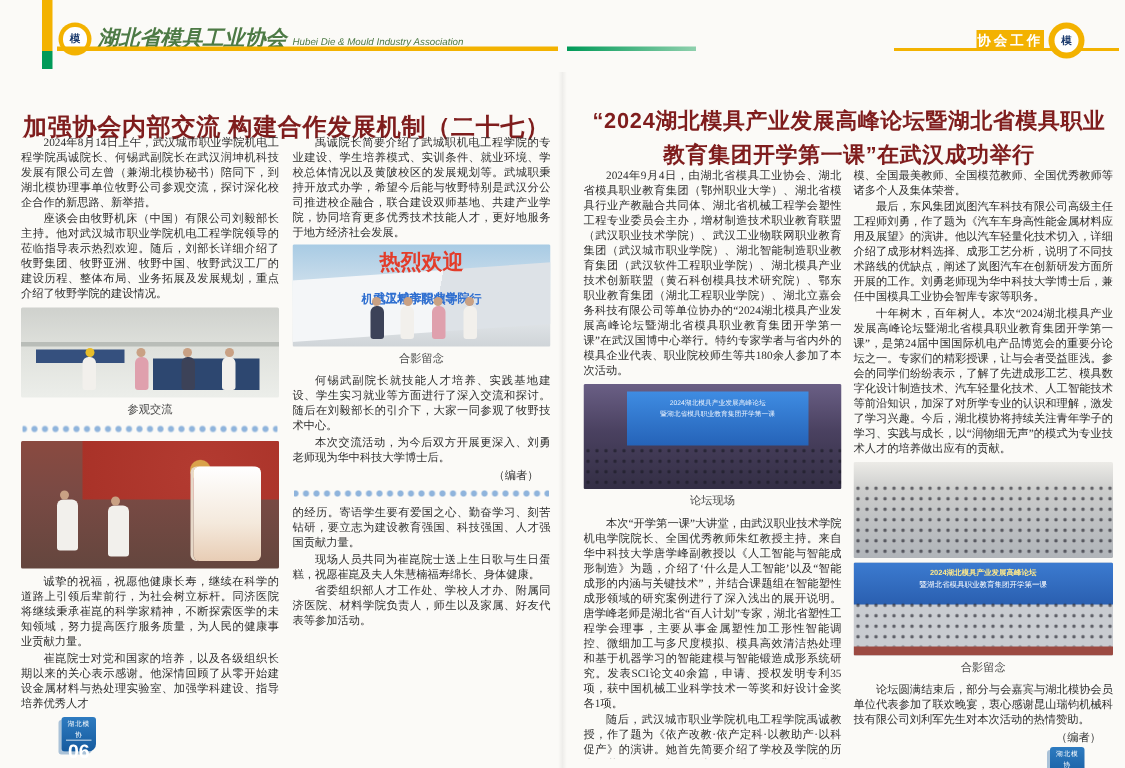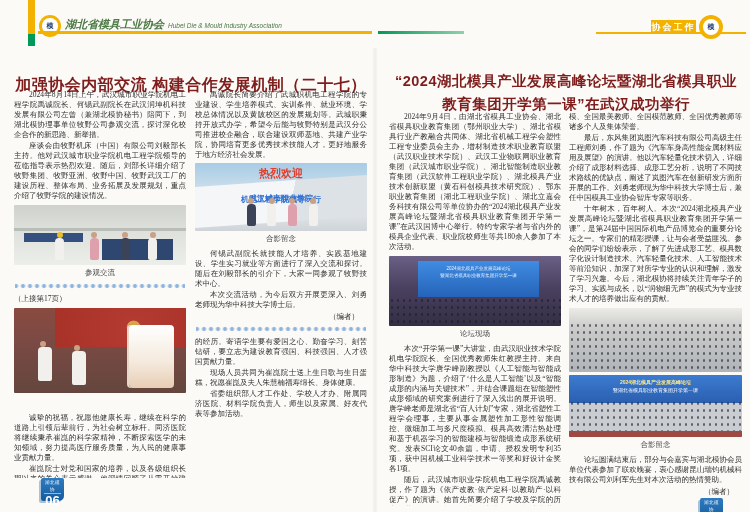--- a/index.html
+++ b/index.html
@@ -7,21 +7,21 @@
           font-family:"Liberation Serif",serif;}
   
   .bar-yellow{position:absolute;left:28px;top:0;width:7px;height:34px;background:#f3b200;}
   .bar-green{position:absolute;left:28px;top:34px;width:7px;height:12px;background:#009a58;}
   .logo{position:absolute;border-radius:50%;background:#f3b200;display:flex;align-items:center;justify-content:center;}
   .logo-left{left:39px;top:15px;width:22px;height:22px;}
   .logo-right{left:699px;top:15px;width:24px;height:24px;}
   .logo-core{width:70%;height:70%;border-radius:50%;background:#fff;display:flex;align-items:center;justify-content:center;
              color:#1d3c6e;font-size:7px;font-weight:bold;font-family:"Liberation Sans",sans-serif;}
   .assoc-row{position:absolute;left:65px;top:17px;display:flex;align-items:baseline;gap:4px;}
-  .assoc-cn{font-size:11px;font-weight:bold;font-style:italic;color:#4d7a45;font-family:"Liberation Sans",sans-serif;}
+  .assoc-cn{font-size:14px;font-weight:bold;font-style:italic;color:#4d7a45;font-family:"Liberation Sans",sans-serif;}
   .assoc-en{font-size:6.5px;font-style:italic;color:#4d7a45;font-family:"Liberation Sans",sans-serif;}
   .rule-gold-left{position:absolute;left:38px;top:31px;width:334px;height:2.5px;background:#f3b200;}
   .slogan-box{position:absolute;left:403px;top:13px;}
   .slogan-cn{font-size:10.5px;font-weight:bold;font-style:italic;color:#3a3a3a;font-family:"Liberation Sans",sans-serif;letter-spacing:2px;}
   .slogan-en{font-size:5.5px;color:#8a8a8a;font-family:"Liberation Sans",sans-serif;margin-top:1px;}
   .rule-green-right{position:absolute;left:378px;top:31px;width:86px;height:2.5px;
                     background:linear-gradient(90deg,#009a58,#8fd0ad);}
   .rule-gold-right{position:absolute;left:596px;top:32px;width:150px;height:1.5px;background:#f3b200;}
   .section-badge{position:absolute;left:651px;top:20px;width:45px;height:14px;background:#f3b200;color:#fff;
                  font-size:9px;font-weight:bold;font-family:"Liberation Sans",sans-serif;letter-spacing:2px;
@@ -65,21 +65,21 @@
         background:radial-gradient(circle at 60% 50%,#d9a24a 8%,#b23a30 9%,#a93228 100%);}
   .ph-cake::after{content:"";position:absolute;right:7%;bottom:6%;width:26%;height:74%;
         background:linear-gradient(180deg,#ffffff 0%,#f4e9dc 60%,#e8cdb5 100%);
         border-radius:4px;box-shadow:-2px 0 0 #e6d8c8;}
   .ph-cake .pp{height:34px;width:14px;}
   
   .ph-welcome{height:68px;background:linear-gradient(180deg,#a8cbe4 0%,#cfe0ec 42%,#e3e7ea 70%,#cfd4d8 100%);}
   .ph-welcome::before{content:"";position:absolute;left:-12%;top:26%;width:124%;height:60%;
         background:linear-gradient(105deg,#f4f6f8 55%,#dde2e7 55%);transform:rotate(-4deg);}
   .ph-txt{position:absolute;width:100%;text-align:center;font-weight:bold;font-family:"Liberation Sans",sans-serif;}
-  .ph-txt.t1{top:3px;color:#e33c2a;font-size:11px;}
+  .ph-txt.t1{top:3px;color:#e33c2a;font-size:14px;}
   .ph-txt.t2{top:30px;color:#2f6fd0;font-size:8px;}
   .ph-txt.t3{top:31px;color:#2f6fd0;font-size:8px;}
   
   .ph-forum{height:70px;background:linear-gradient(180deg,#6a5f85 0%,#4a4160 45%,#332e44 100%);}
   .ph-screen{position:absolute;left:17%;right:13%;top:7%;height:46%;
         background:linear-gradient(180deg,#3f8ce2,#2563b8);text-align:center;padding-top:4px;}
   .ph-screen div{font-size:4.5px;line-height:7px;color:#eaf2fd;font-family:"Liberation Sans",sans-serif;}
   
   .ph-crowd1{height:64px;background:linear-gradient(180deg,#ecebe7 0%,#cbcccb 30%,#b0b4b9 100%);}
   .ph-crowd2{height:62px;background:#c9ccd1;}
@@ -125,26 +125,25 @@
     <p class="para">2024年8月14日上午，武汉城市职业学院机电工程学院禹诚院长、何锡武副院长在武汉润坤机科技发展有限公司左曾（兼湖北模协秘书）陪同下，到湖北模协理事单位牧野公司参观交流，探讨深化校企合作的新思路、新举措。</p>
     <p class="para">座谈会由牧野机床（中国）有限公司刘毅部长主持。他对武汉城市职业学院机电工程学院领导的莅临指导表示热烈欢迎。随后，刘部长详细介绍了牧野集团、牧野亚洲、牧野中国、牧野武汉工厂的建设历程、整体布局、业务拓展及发展规划，重点介绍了牧野学院的建设情况。</p>
     <figure class="photo ph-visit" style="margin:4px 0 0;">
       <span class="pp hat white" style="left:24%"></span>
       <span class="pp pink" style="left:44%"></span>
       <span class="pp navy" style="left:62%"></span>
       <span class="pp white" style="left:78%"></span>
     </figure>
     <div class="para caption">参观交流</div>
     <div class="orn"></div>
-    <div class="note">（上接第17页）</div>
     <figure class="photo ph-cake">
       <span class="pp white" style="left:14%;bottom:14%"></span>
       <span class="pp white" style="left:34%;bottom:10%"></span>
     </figure>
-    <p class="para" style="margin-top:20px">诚挚的祝福，祝愿他健康长寿，继续在科学的道路上引领后辈前行，为社会树立标杆。同济医院将继续秉承崔崑的科学家精神，不断探索医学的未知领域，努力提高医疗服务质量，为人民的健康事业贡献力量。</p>
+    <p class="para" style="margin-top:4px">诚挚的祝福，祝愿他健康长寿，继续在科学的道路上引领后辈前行，为社会树立标杆。同济医院将继续秉承崔崑的科学家精神，不断探索医学的未知领域，努力提高医疗服务质量，为人民的健康事业贡献力量。</p>
     <p class="para">崔崑院士对党和国家的培养，以及各级组织长期以来的关心表示感谢。他深情回顾了从零开始建设金属材料与热处理实验室、加强学科建设、指导培养优秀人才</p>
   </div>
 
   <div class="col lp-col2">
     <p class="para">禹诚院长简要介绍了武城职机电工程学院的专业建设、学生培养模式、实训条件、就业环境、学校总体情况以及黄陂校区的发展规划等。武城职秉持开放式办学，希望今后能与牧野特别是武汉分公司推进校企融合，联合建设双师基地、共建产业学院，协同培育更多优秀技术技能人才，更好地服务于地方经济社会发展。</p>
     <figure class="photo ph-welcome" style="margin:3px 0 0;">
       <div class="ph-txt t1">热烈欢迎</div>
       <div class="ph-txt t2">武汉城市职业学院</div>
       <div class="ph-txt t3">机电工程学院领导一行</div>
       <span class="pp navy" style="left:30%"></span>

